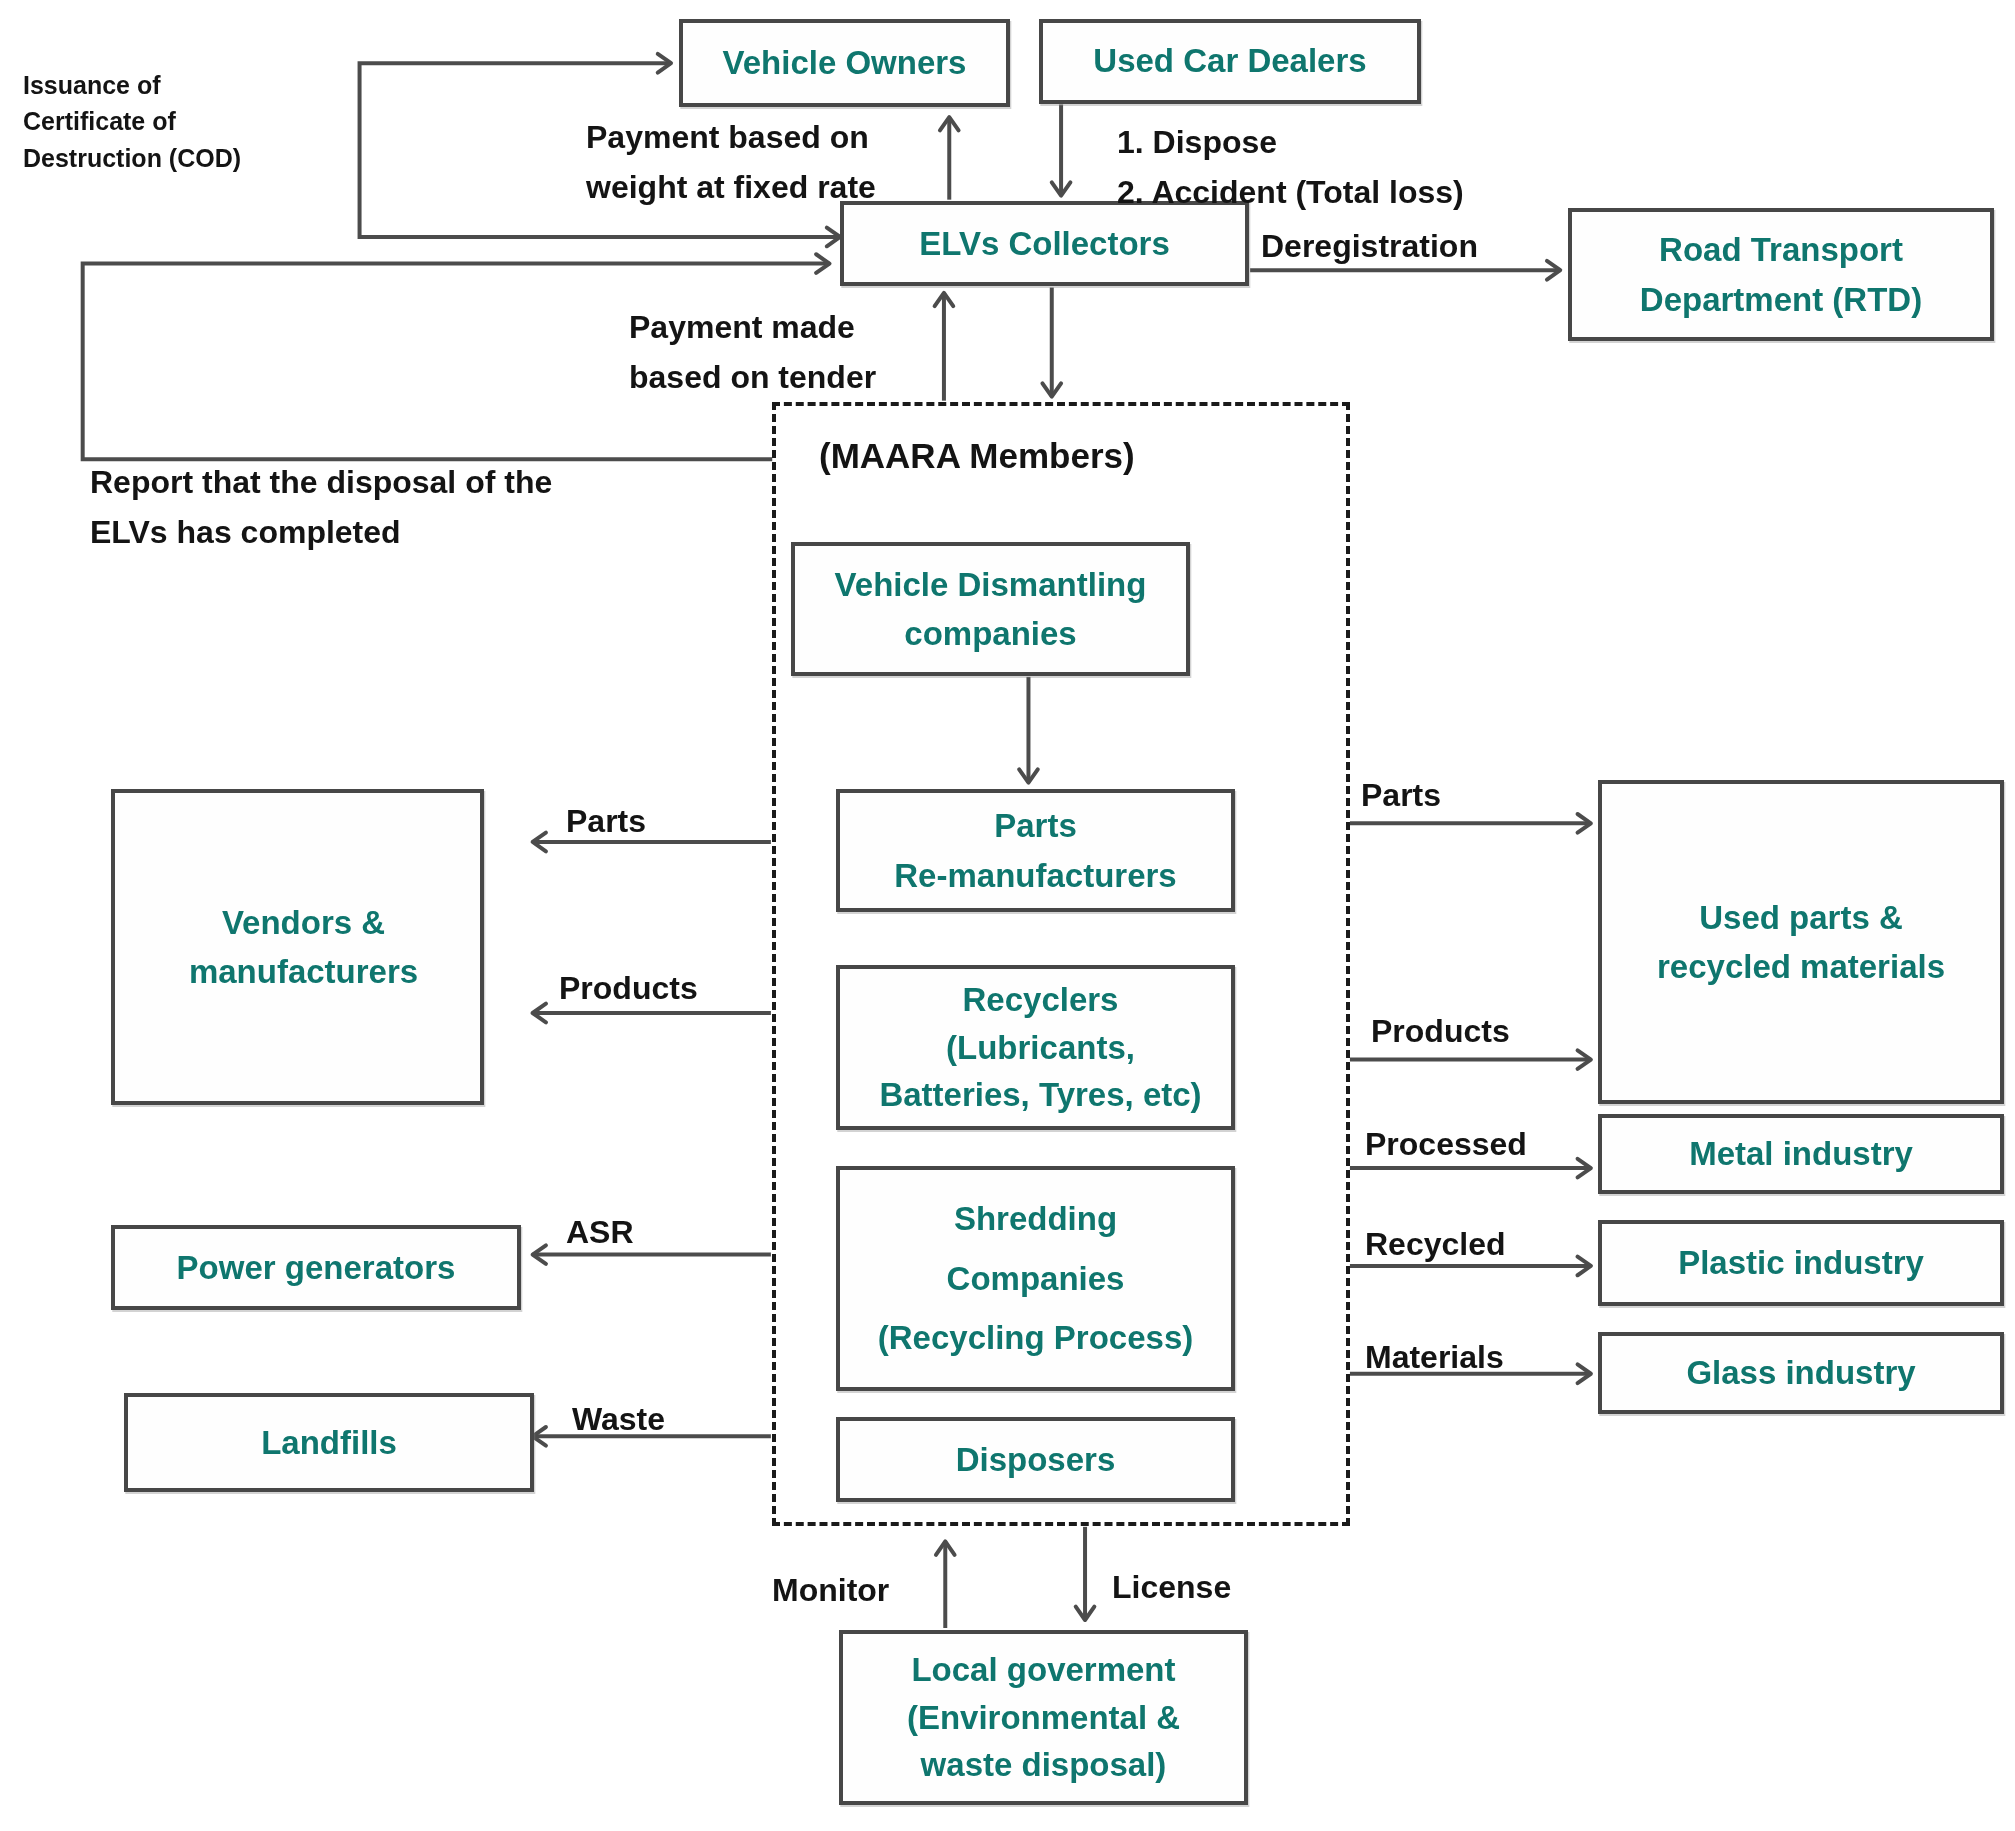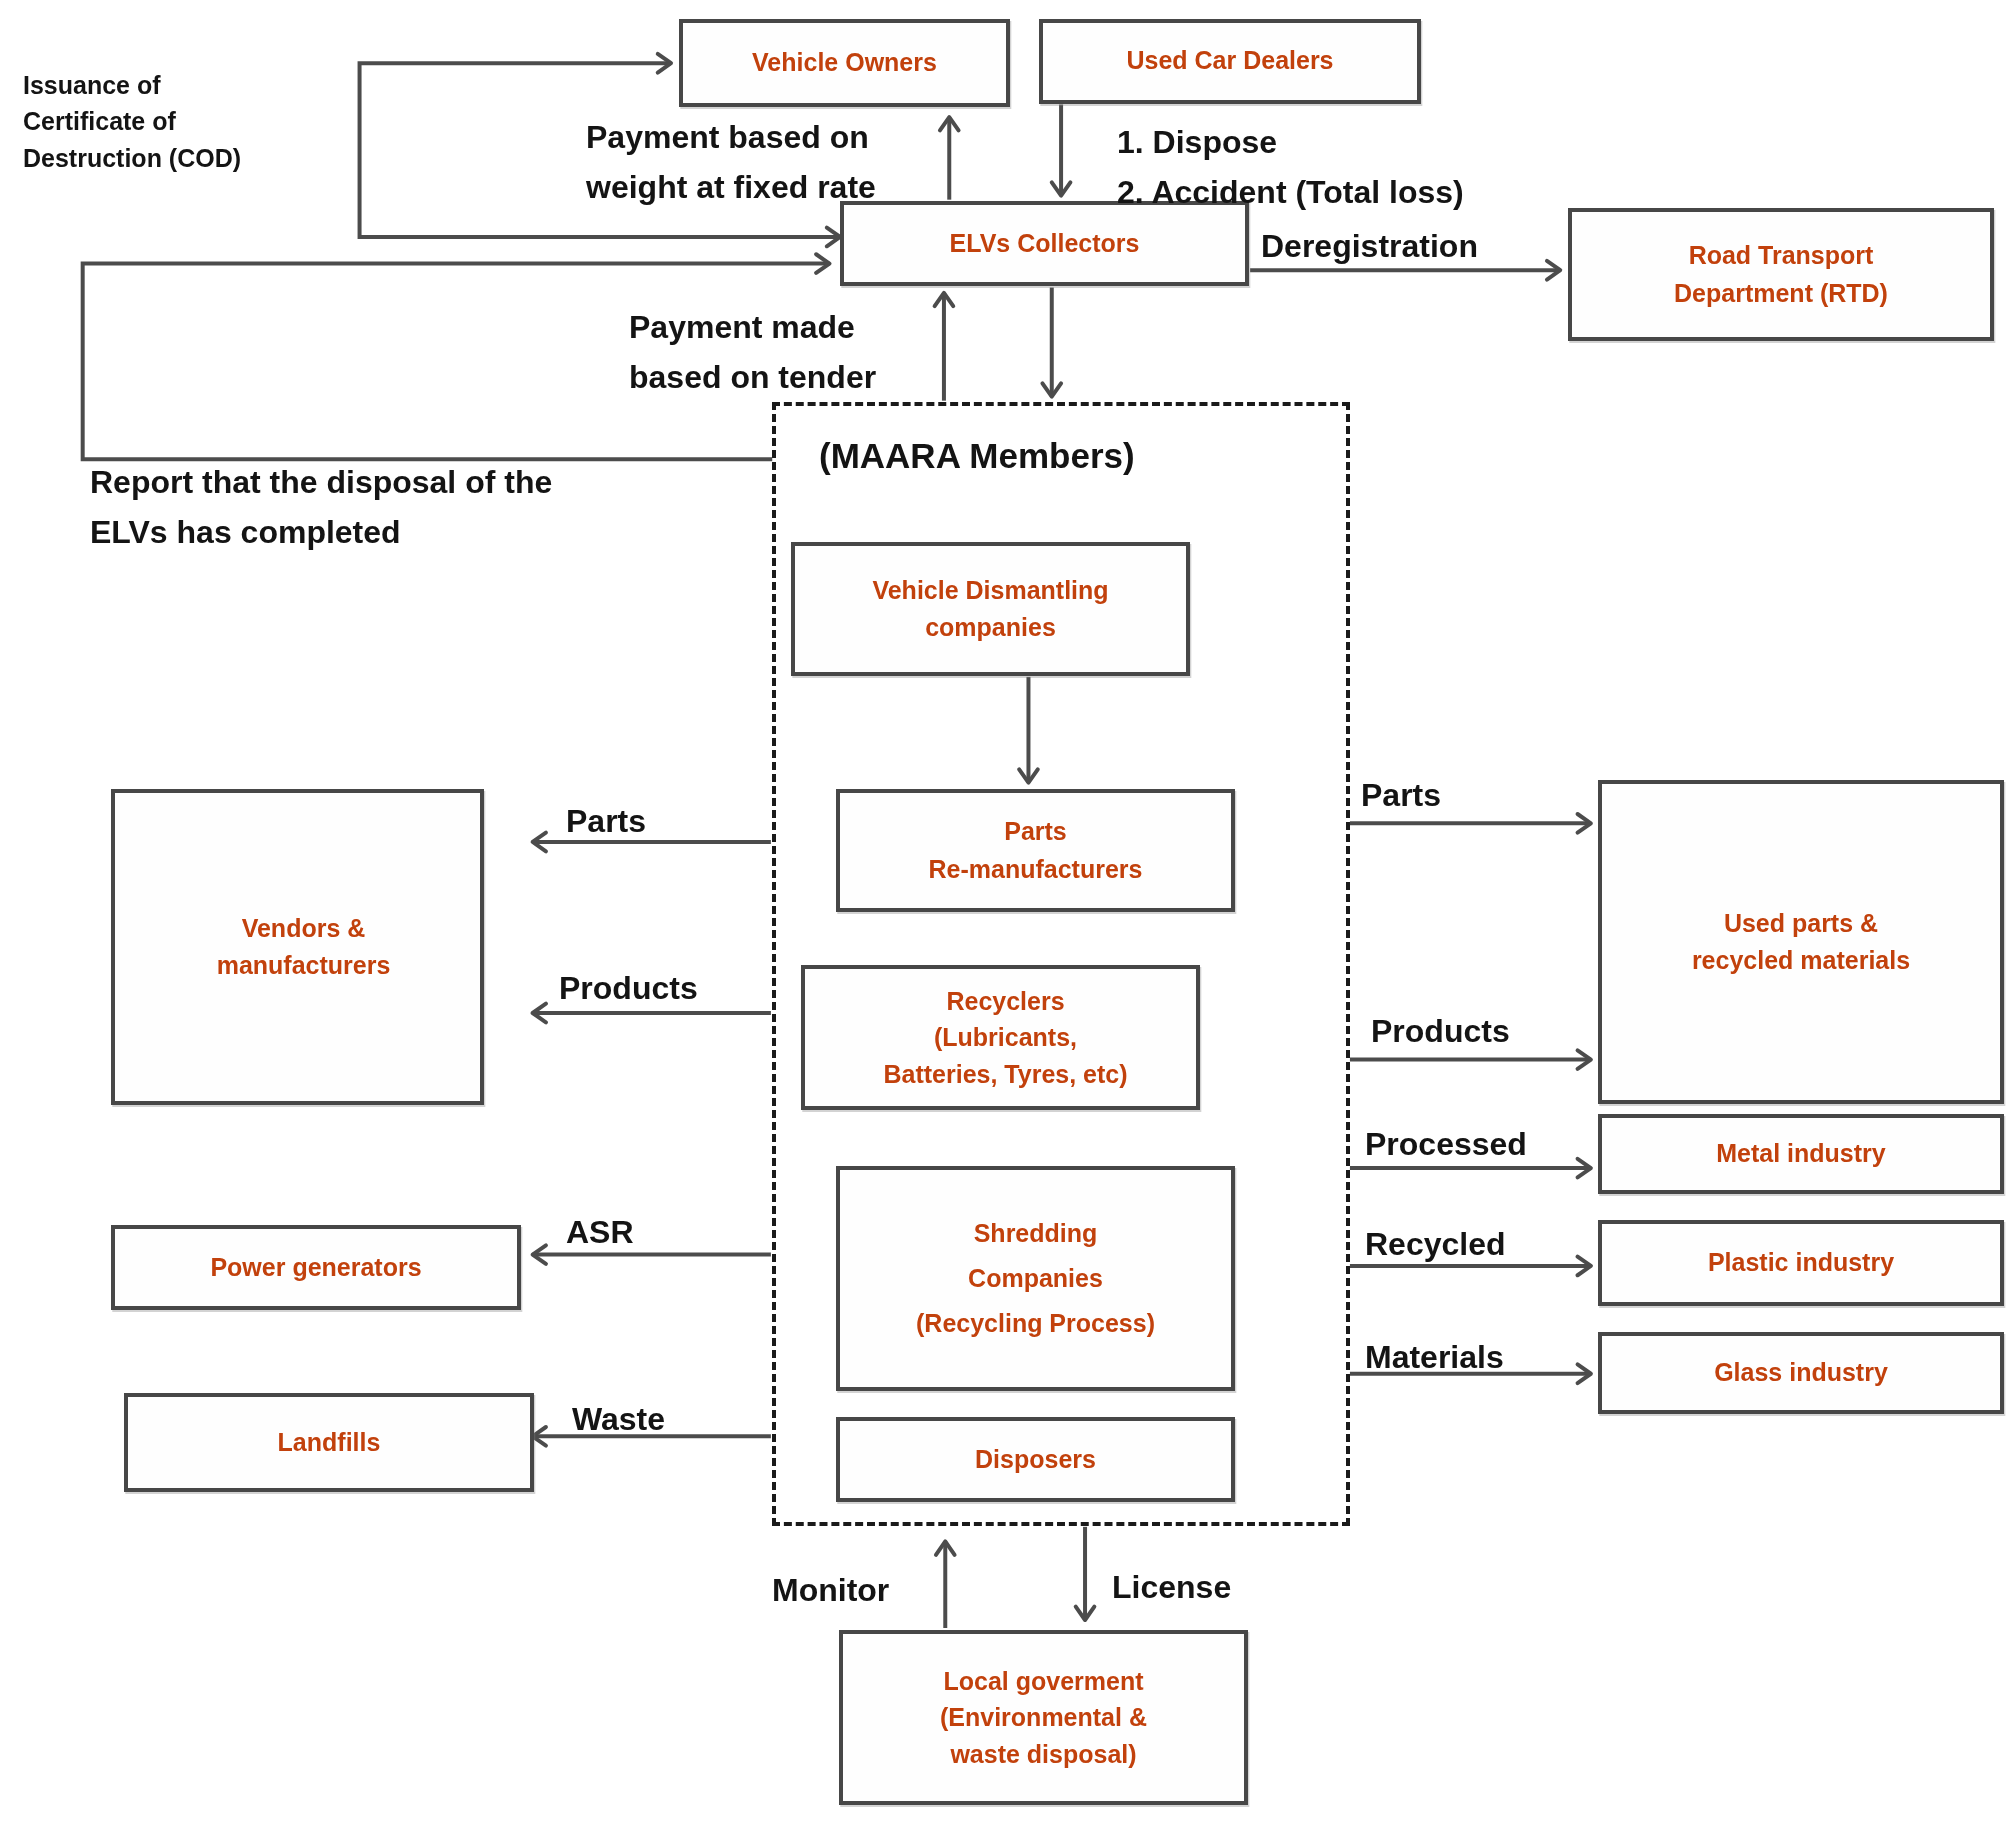--- a/index.html
+++ b/index.html
@@ -4,21 +4,21 @@
 <style>
   html,body{margin:0;padding:0;background:#ffffff;}
   #stage{position:relative;width:2015px;height:1831px;background:#ffffff;overflow:hidden;
          font-family:"Liberation Sans","DejaVu Sans",sans-serif;color:#141414;}
   .edges{position:absolute;left:0;top:0;z-index:2;}
   .dashed-group{position:absolute;left:772px;top:402px;width:578px;height:1124px;
                 border:4.7px dashed #1a1a1a;z-index:1;background:transparent;box-sizing:border-box;}
   .box{position:absolute;box-sizing:border-box;border:4px solid #474747;background:#fefefe;
        display:flex;align-items:center;justify-content:center;text-align:center;z-index:3;
        box-shadow:1.3px 2px 0 rgba(130,130,130,.35);}
-  .box-label{white-space:pre-line;font-weight:bold;font-size:25px;line-height:1.5;color:#c2410c;}
+  .box-label{white-space:pre-line;font-weight:bold;font-size:33px;line-height:1.5;color:#0f766e;}
   .free-label{position:absolute;z-index:3;font-weight:bold;font-size:32px;line-height:1.55;
               color:#141414;text-align:left;white-space:pre-line;}
   .align-left{text-align:left;}
 </style>
 </head>
 <body>
 
 <div id="stage">
 
   <div class="dashed-group"></div>
@@ -69,21 +69,21 @@
   <div class="free-label" style="left:819px;top:429px;width:426px;font-size:35px;">(MAARA Members)</div>
 
   <div class="box" style="left:791px;top:542px;width:399px;height:134px;">
     <span class="box-label">Vehicle Dismantling
 companies</span>
   </div>
   <div class="box" style="left:836px;top:789px;width:399px;height:123px;">
     <span class="box-label">Parts
 Re-manufacturers</span>
   </div>
-  <div class="box" style="left:801px;top:965px;width:399px;height:145px;padding-left:10px;">
+  <div class="box" style="left:836px;top:965px;width:399px;height:165px;padding-left:10px;">
     <span class="box-label" style="line-height:1.45;">Recyclers
 (Lubricants,
 Batteries, Tyres, etc)</span>
   </div>
   <div class="box" style="left:836px;top:1166px;width:399px;height:225px;">
     <span class="box-label" style="line-height:1.8;">Shredding
 Companies
 (Recycling Process)</span>
   </div>
   <div class="box" style="left:836px;top:1417px;width:399px;height:85px;">

